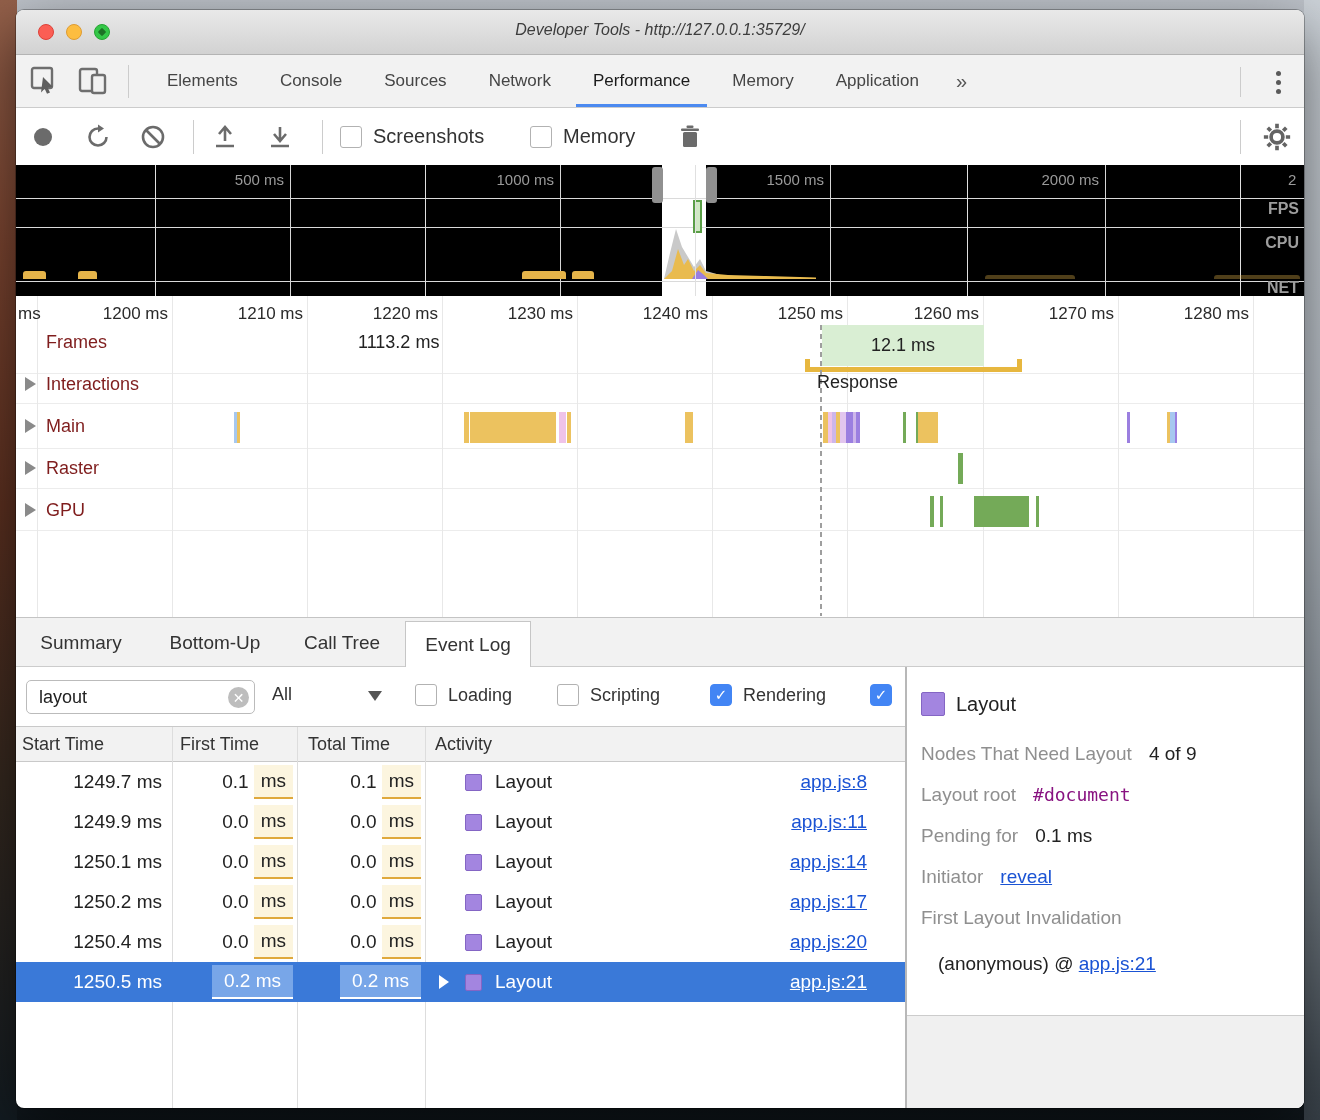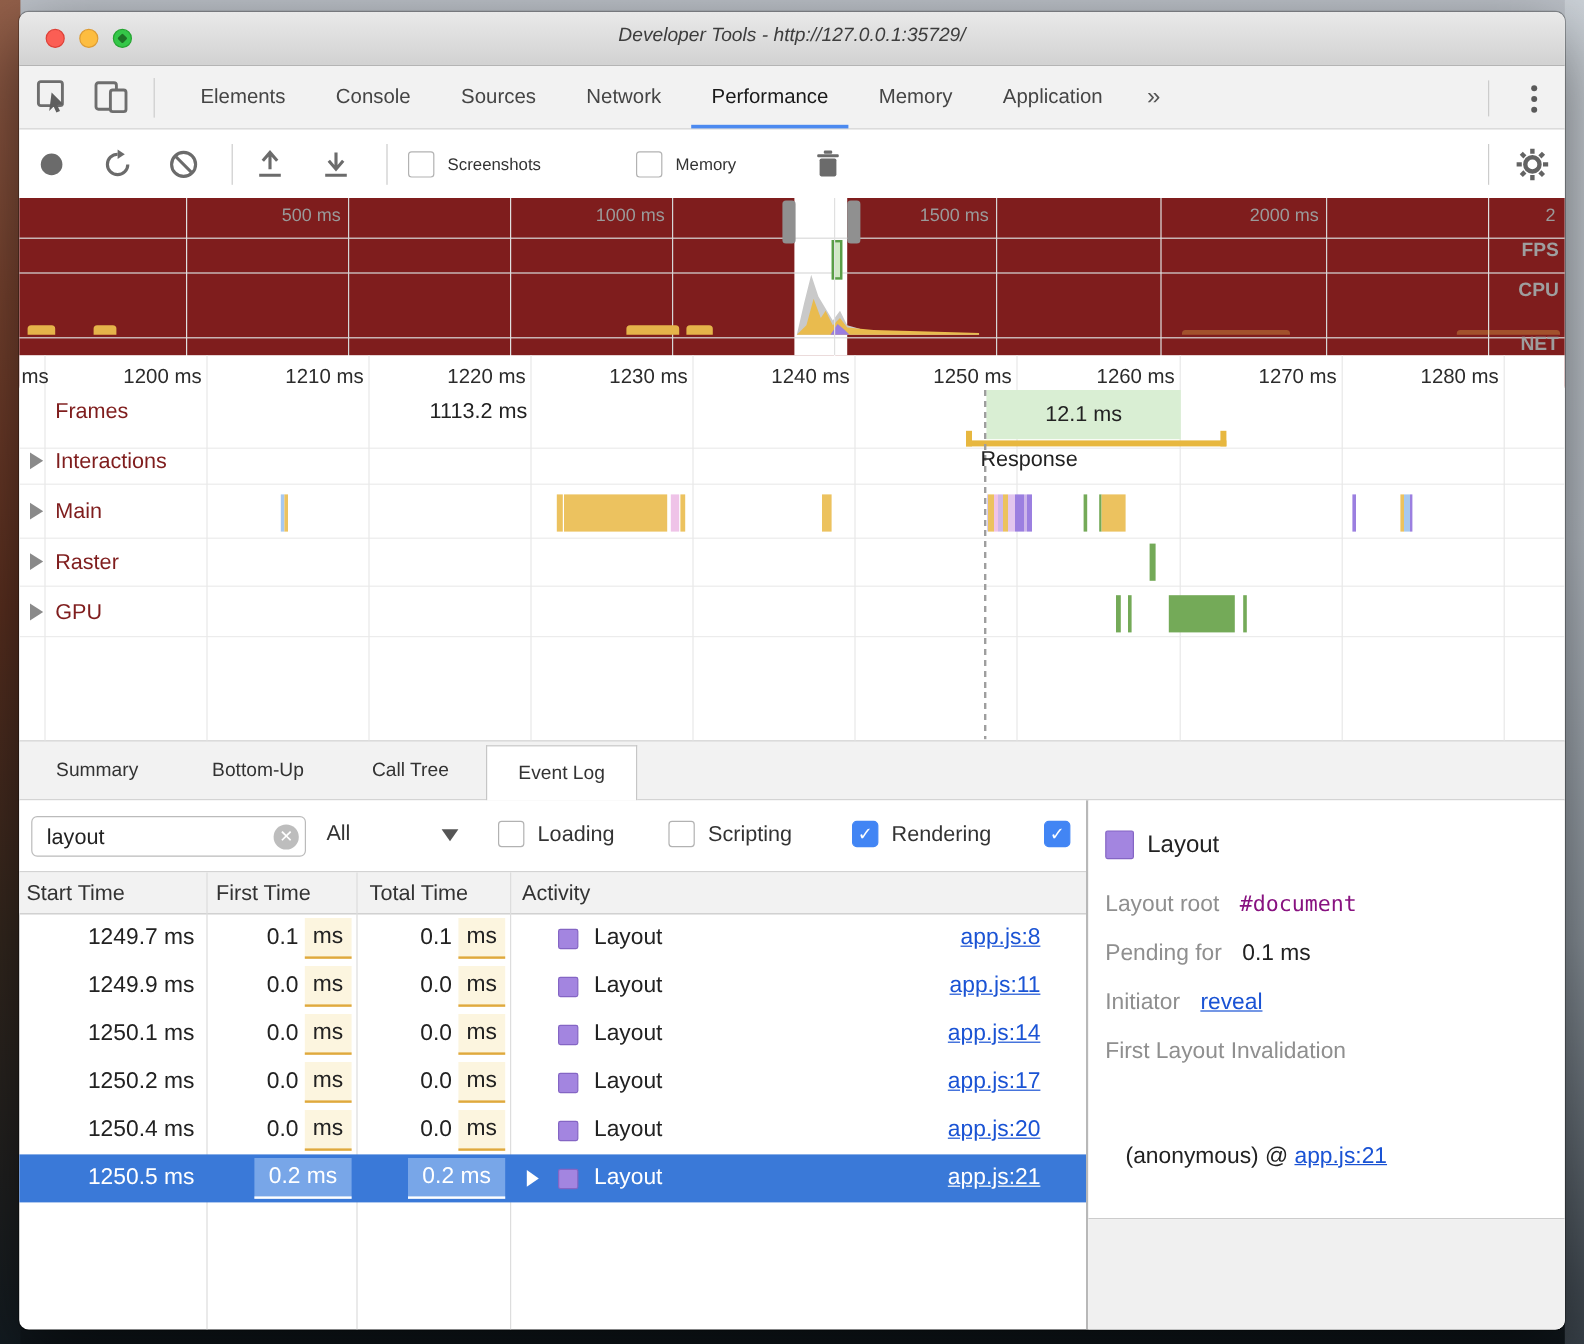--- a/index.html
+++ b/index.html
@@ -39,24 +39,24 @@
   .menu-sep { position:absolute; left:1224px; top:12px; width:1px; height:30px; background:#ccc; }
   .kebab { position:absolute; left:1254px; top:11px; width:16px; height:32px; display:flex; flex-direction:column; align-items:center; justify-content:center; gap:4px; }
   .kebab i { width:5px; height:5px; border-radius:50%; background:#5a5a5a; }
 
   
   .toolbar { position:absolute; left:0; top:98px; width:100%; height:57px; background:#fff; }
   .tool { position:absolute; top:0; height:57px; display:flex; align-items:center; justify-content:center; }
   .vsep { position:absolute; top:12px; width:1px; height:34px; background:#ccc; }
   .cb { width:22px; height:22px; border:1.5px solid #b2b2b2; border-radius:3px; background:#fff; }
   .cb.on { background:#4285f4; border-color:#4285f4; border-radius:4px; color:#fff; font-size:15px; font-weight:bold; display:flex; align-items:center; justify-content:center; }
-  .tool-label { font-size:14px; color:#333; }
-
-  
-  .overview { position:absolute; left:0; top:155px; width:100%; height:158px; background:#7f1d1d; border-bottom:1px solid #b5b5b5; }
+  .tool-label { font-size:20px; color:#333; }
+
+  
+  .overview { position:absolute; left:0; top:155px; width:100%; height:158px; background:#000000; border-bottom:1px solid #b5b5b5; }
   .ov-grid { position:absolute; top:0; bottom:0; width:1px; background:#d6d6d6; }
   .ov-grid.minor { background:#e0e0e0; }
   .ov-hline { position:absolute; left:0; right:0; height:1px; background:#dadada; }
   .ov-rlabel { position:absolute; top:6px; width:104px; text-align:right; font-size:15px; color:#9a9a9a; }
   .ov-lane { position:absolute; right:5px; font-size:16px; font-weight:bold; color:#9e9e9e; }
   .ov-sel { position:absolute; left:646px; top:0; width:44px; height:131px; background:#fff; }
   .ov-handle { position:absolute; top:2px; width:11px; height:36px; background:#909090; border-radius:3px; }
   .fps-bar { position:absolute; left:677px; top:35px; width:9px; height:33px; background:#d0e9c4; border:2px solid #5a9e47; }
   .net-dot { position:absolute; top:106px; height:8px; background:#e5b44a; border-radius:3px 3px 0 0; }
   .net-dot.faint { opacity:.35; height:4px; top:110px; }
@@ -74,21 +74,21 @@
     background:repeating-linear-gradient(180deg,#9e9e9e 0 5px,transparent 5px 9px); }
   .bar { position:absolute; height:31px; }
   .bar.orange { background:#ecc25f; } .bar.green { background:#74aa58; }
   .bar.pink { background:#efc3e8; } .bar.purple { background:#9b7fe0; } .bar.blue { background:#a6c8f0; }
   .bar.striped { background:repeating-linear-gradient(90deg,#ecc25f 0 5px,#efc3e8 5px 9px,#cdb6ea 9px 13px,#ecc25f 13px 17px,#e2c6ee 17px 23px,#9b7fe0 23px 30px,#cdb6ea 30px 33px,#9b7fe0 33px 37px); }
   .frames-note { position:absolute; top:36px; font-size:18px; color:#222; }
   .resp-label { position:absolute; left:801px; top:76px; font-size:18px; color:#222; }
 
   
   .btabs { position:absolute; left:0; top:608px; width:100%; height:49px; background:#f2f2f2; border-bottom:1px solid #ccc; }
-  .btab { position:absolute; top:0; height:49px; display:flex; align-items:center; justify-content:center; font-size:16px; color:#333; }
+  .btab { position:absolute; top:0; height:49px; display:flex; align-items:center; justify-content:center; font-size:19px; color:#333; }
   .btab.active { background:#fff; border:1px solid #c6c6c6; border-bottom:none; top:3px; height:46px; }
 
   
   .filterrow { position:absolute; left:0; top:657px; width:889px; height:60px; background:#fff; border-bottom:1px solid #c9c9c9; }
   .search { position:absolute; left:10px; top:13px; width:229px; height:34px; border:1px solid #bbb; border-radius:5px; font-size:18px; color:#222; padding:0 30px 0 12px; outline:none; font-family:inherit; background:#fff; }
   .clear-btn { position:absolute; left:212px; top:20px; width:21px; height:21px; border-radius:50%; background:#bdbdbd; color:#fff; font-size:14px; font-weight:bold; display:flex; align-items:center; justify-content:center; }
   .all-dd { position:absolute; left:256px; top:17px; font-size:18px; color:#333; }
   .dd-arrow { position:absolute; left:352px; top:24px; width:0; height:0; border-top:10px solid #555; border-left:7px solid transparent; border-right:7px solid transparent; }
   .fgroup { position:absolute; top:17px; display:flex; align-items:center; gap:11px; font-size:18px; color:#333; }
 
@@ -478,20 +478,24 @@
       </div>
 
     <div class="pane-div"></div>
     <div class="details">
       <div class="det-title">
         <span class="det-sq"></span>
         <span>Layout</span>
       </div>
       <div class="det-rows" id="detrows">
           <div class="det-row">
+            <span class="det-label">Nodes That Need Layout</span>
+            <span class="det-val">4 of 9</span>
+          </div>
+          <div class="det-row">
             <span class="det-label">Layout root</span>
             <span class="det-val node">#document</span>
           </div>
           <div class="det-row">
             <span class="det-label">Pending for</span>
             <span class="det-val">0.1 ms</span>
           </div>
           <div class="det-row">
             <span class="det-label">Initiator</span>
             <a href="#" class="det-val link">reveal</a>

